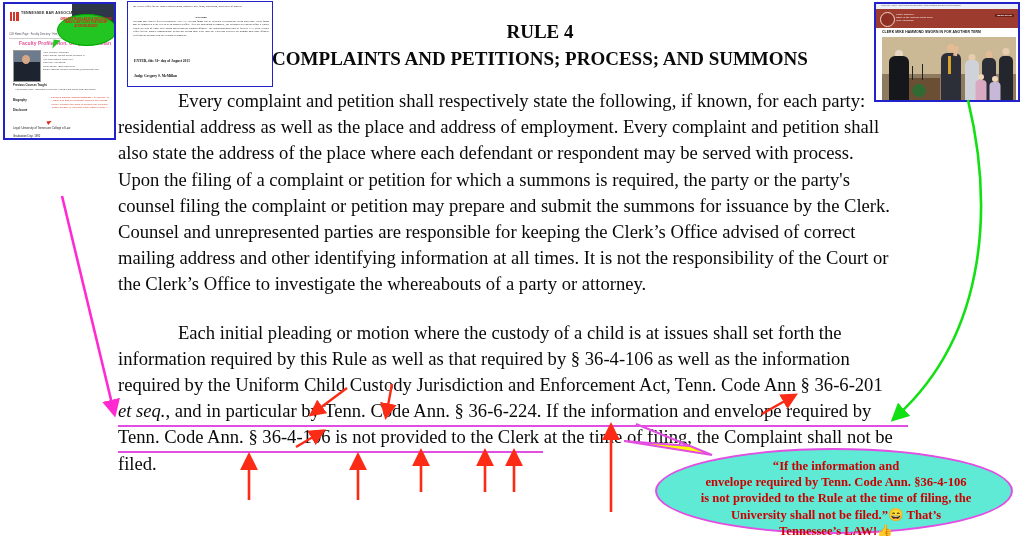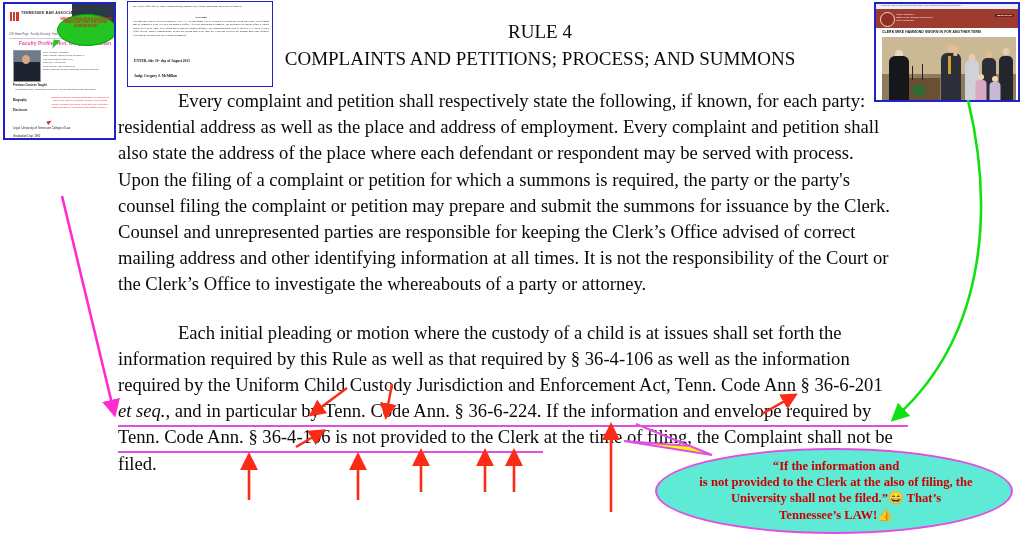--- a/index.html
+++ b/index.html
@@ -8,21 +8,21 @@
     background:#ffffff;
     font-family:"Liberation Serif", serif;
     position:relative;
     overflow:hidden;
   }
   #stage{position:absolute;left:0;top:0;width:1022px;height:536px;}
 
   
   .doc-title{
     position:absolute;left:180px;top:18px;width:720px;
-    text-align:center;font-size:19px;line-height:27px;color:#0a0a0a;
+    text-align:center;font-size:19px;line-height:27px;color:#0a0a0a;font-weight:bold;
   }
   .doc-body{
     position:absolute;left:118px;top:88px;width:790px;
     font-size:18.6px;line-height:26.2px;color:#0a0a0a;
     text-align:left;
   }
   .doc-body p{margin:0 14px 22px 0;}
   .doc-body p.p2{margin-top:4px;}
   .indent{display:inline-block;width:60px;}
   .ital{font-style:italic;}
@@ -299,21 +299,22 @@
     <p><span class="indent"></span><span>Every complaint and petition shall respectively state the following, if known, for each party: residential address as well as the place and address of employment.  Every complaint and petition shall also state the address of the place where each defendant or respondent may be served with process.  Upon the filing of a complaint or petition for which a summons is required, the party or the party's counsel filing the complaint or petition may prepare and submit the summons for issuance by the Clerk.  Counsel and unrepresented parties are responsible for keeping the Clerk’s Office advised of correct mailing address and other identifying information at all times.  It is not the responsibility of the Court or the Clerk’s Office to investigate the whereabouts of a party or attorney.</span></p>
     <p class="p2"><span class="indent"></span><span>Each initial pleading or motion where the custody of a child is at issues shall set forth the information required by this Rule as well as that required by § 36-4-106 as well as the information required by the Uniform Child Custody Jurisdiction and Enforcement Act, Tenn. Code Ann § 36-6-201 </span><span class="ital">et seq.</span><span>, and in particular by Tenn. Code Ann. § 36-6-224.  If the information and envelope required by Tenn. Code Ann. § 36-4-106 is not provided to the Clerk at the time of filing, the Complaint shall not be filed.</span></p>
   </div>
 
   <div class="uline" style="left:118px;top:425px;width:790px;"></div>
   <div class="uline" style="left:118px;top:451px;width:425px;"></div>
 
   <div id="bubble">
     <div class="btxt">
       <div>“If the information and</div>
-      <div>is not provided to the Clerk at the also of filing, the</div>
+      <div>envelope required by Tenn. Code Ann. §36-4-106</div>
+      <div>is not provided to the Rule at the time of filing, the</div>
       <div>University shall not be filed.”😄 That’s</div>
       <div>Tennessee’s LAW!👍</div>
     </div>
   </div>
 
   <svg id="overlay" viewBox="0 0 1022 536">
     <defs>
       <marker id="redhead" markerWidth="7" markerHeight="7" refX="3.2" refY="3.5" orient="auto">
         <path d="M0,0 L7,3.5 L0,7 z" fill="#fc2b16"></path>
       </marker>

